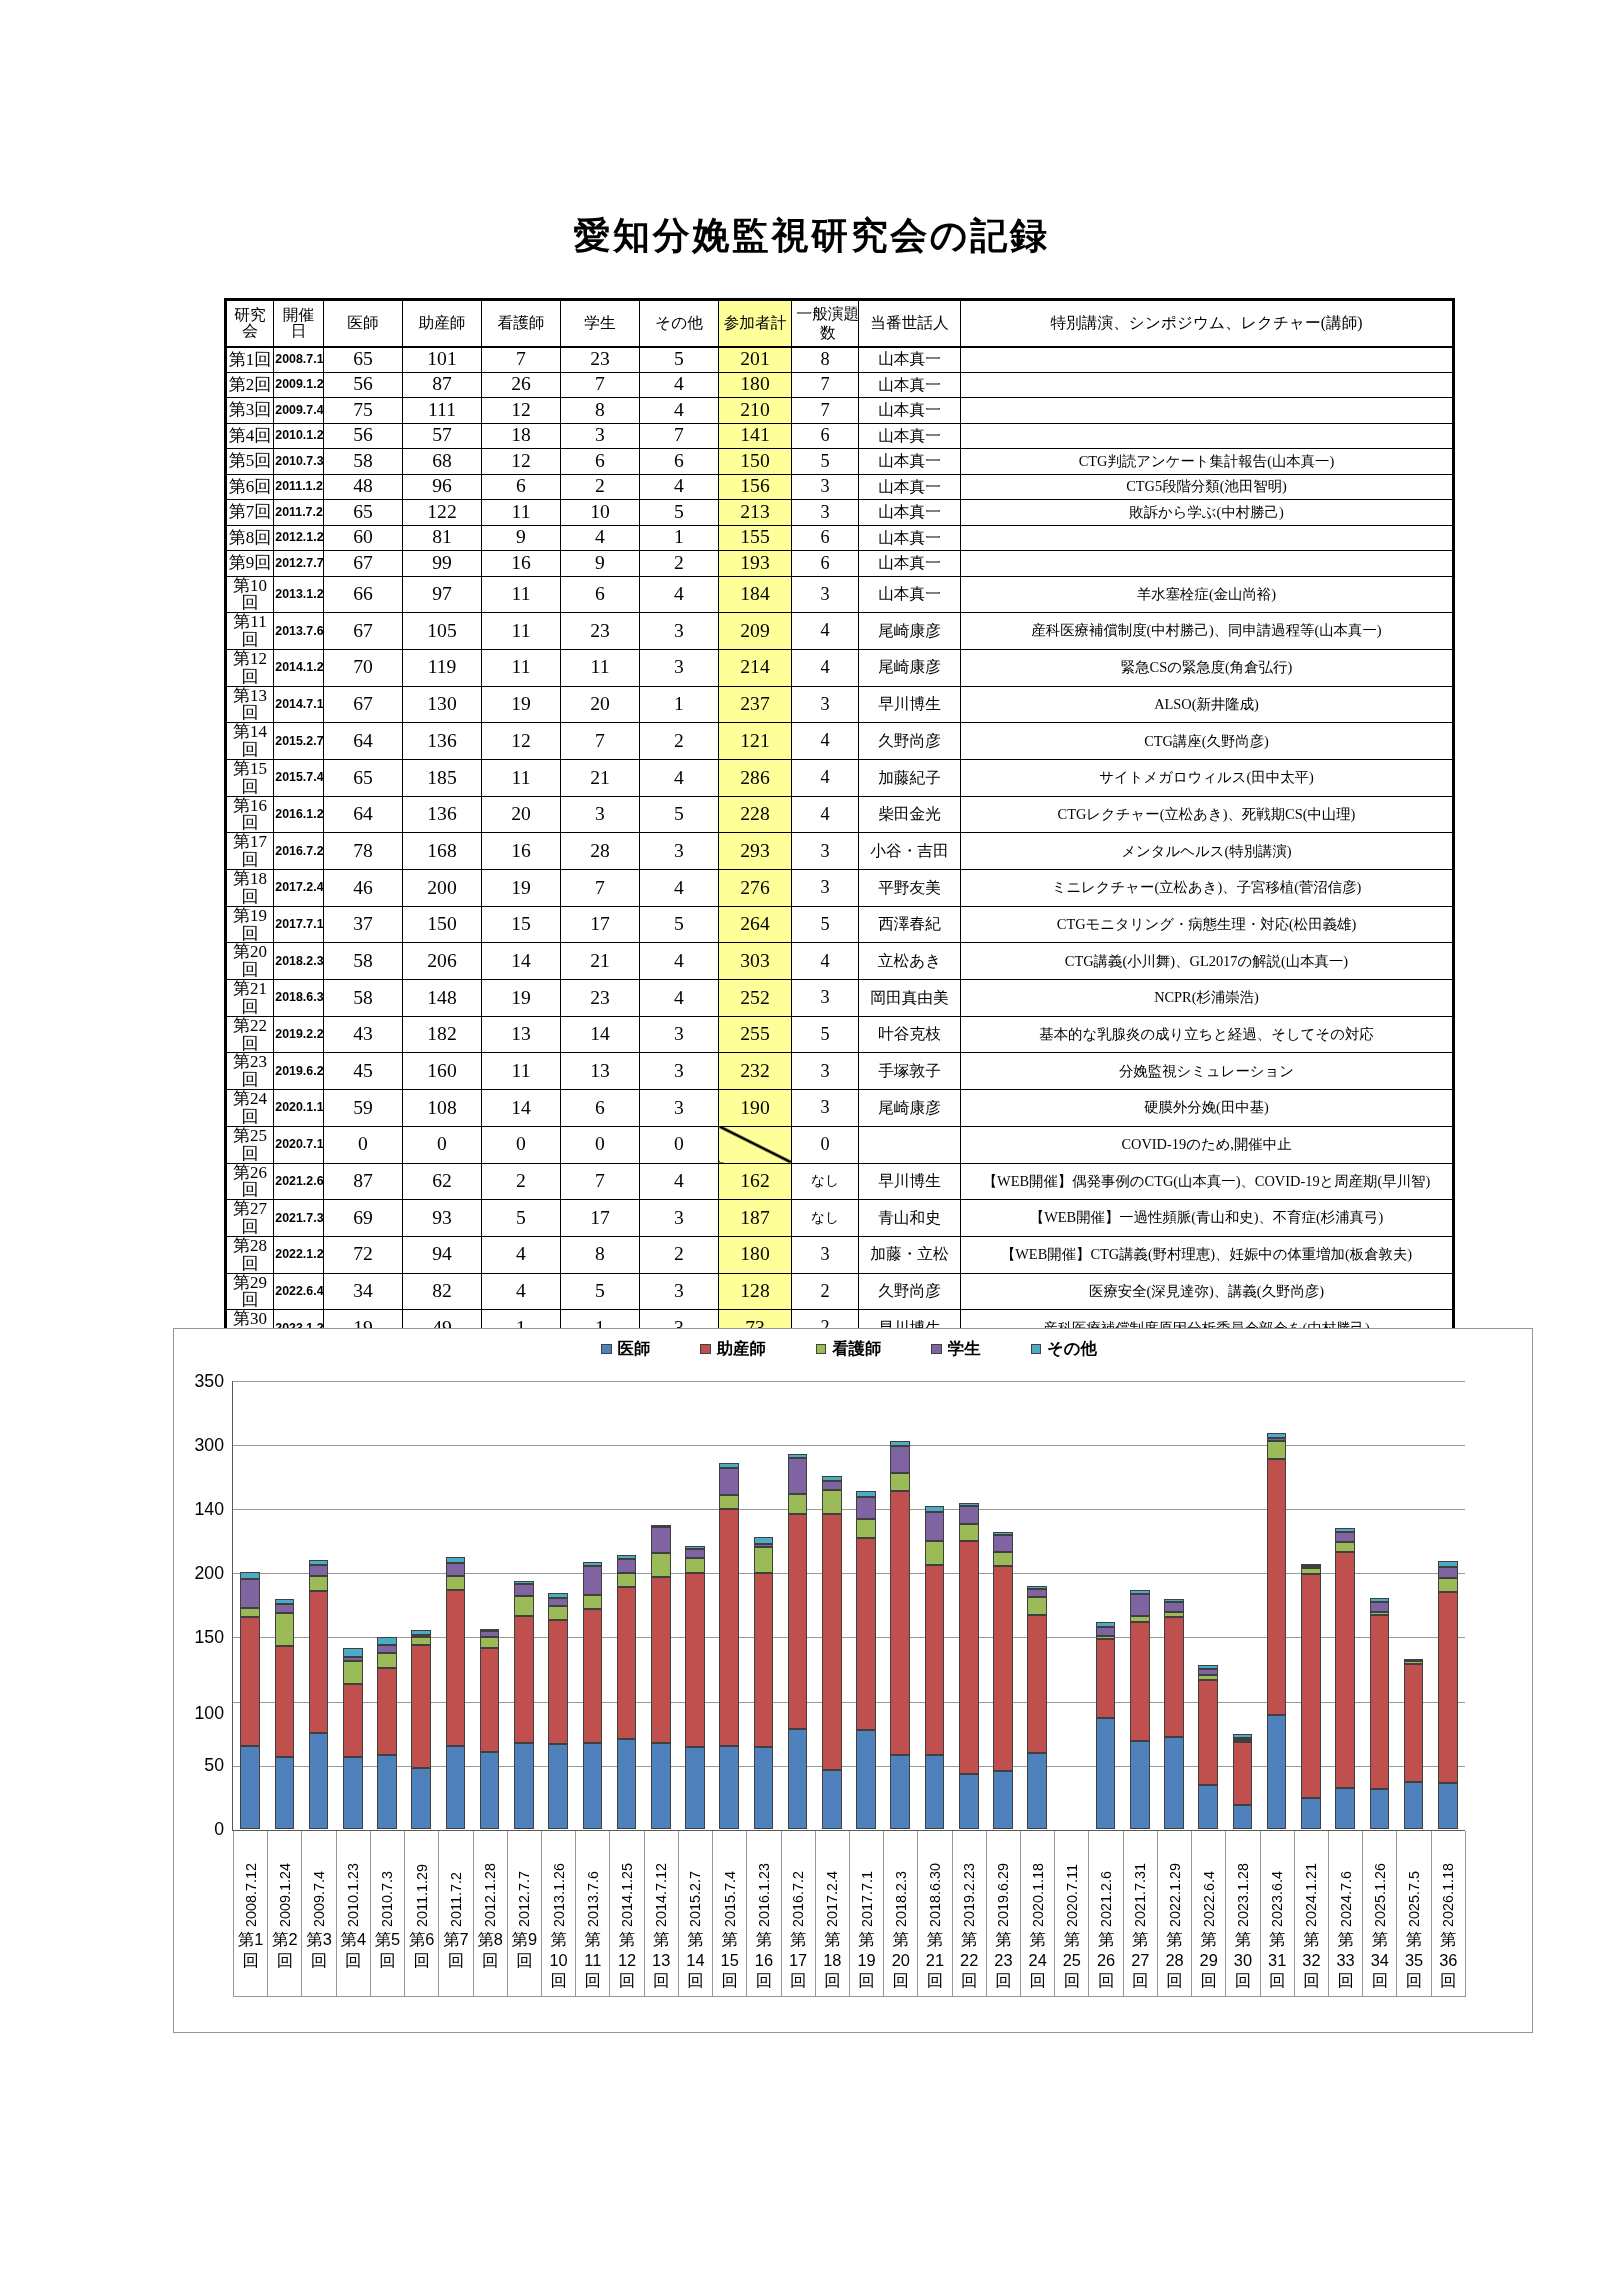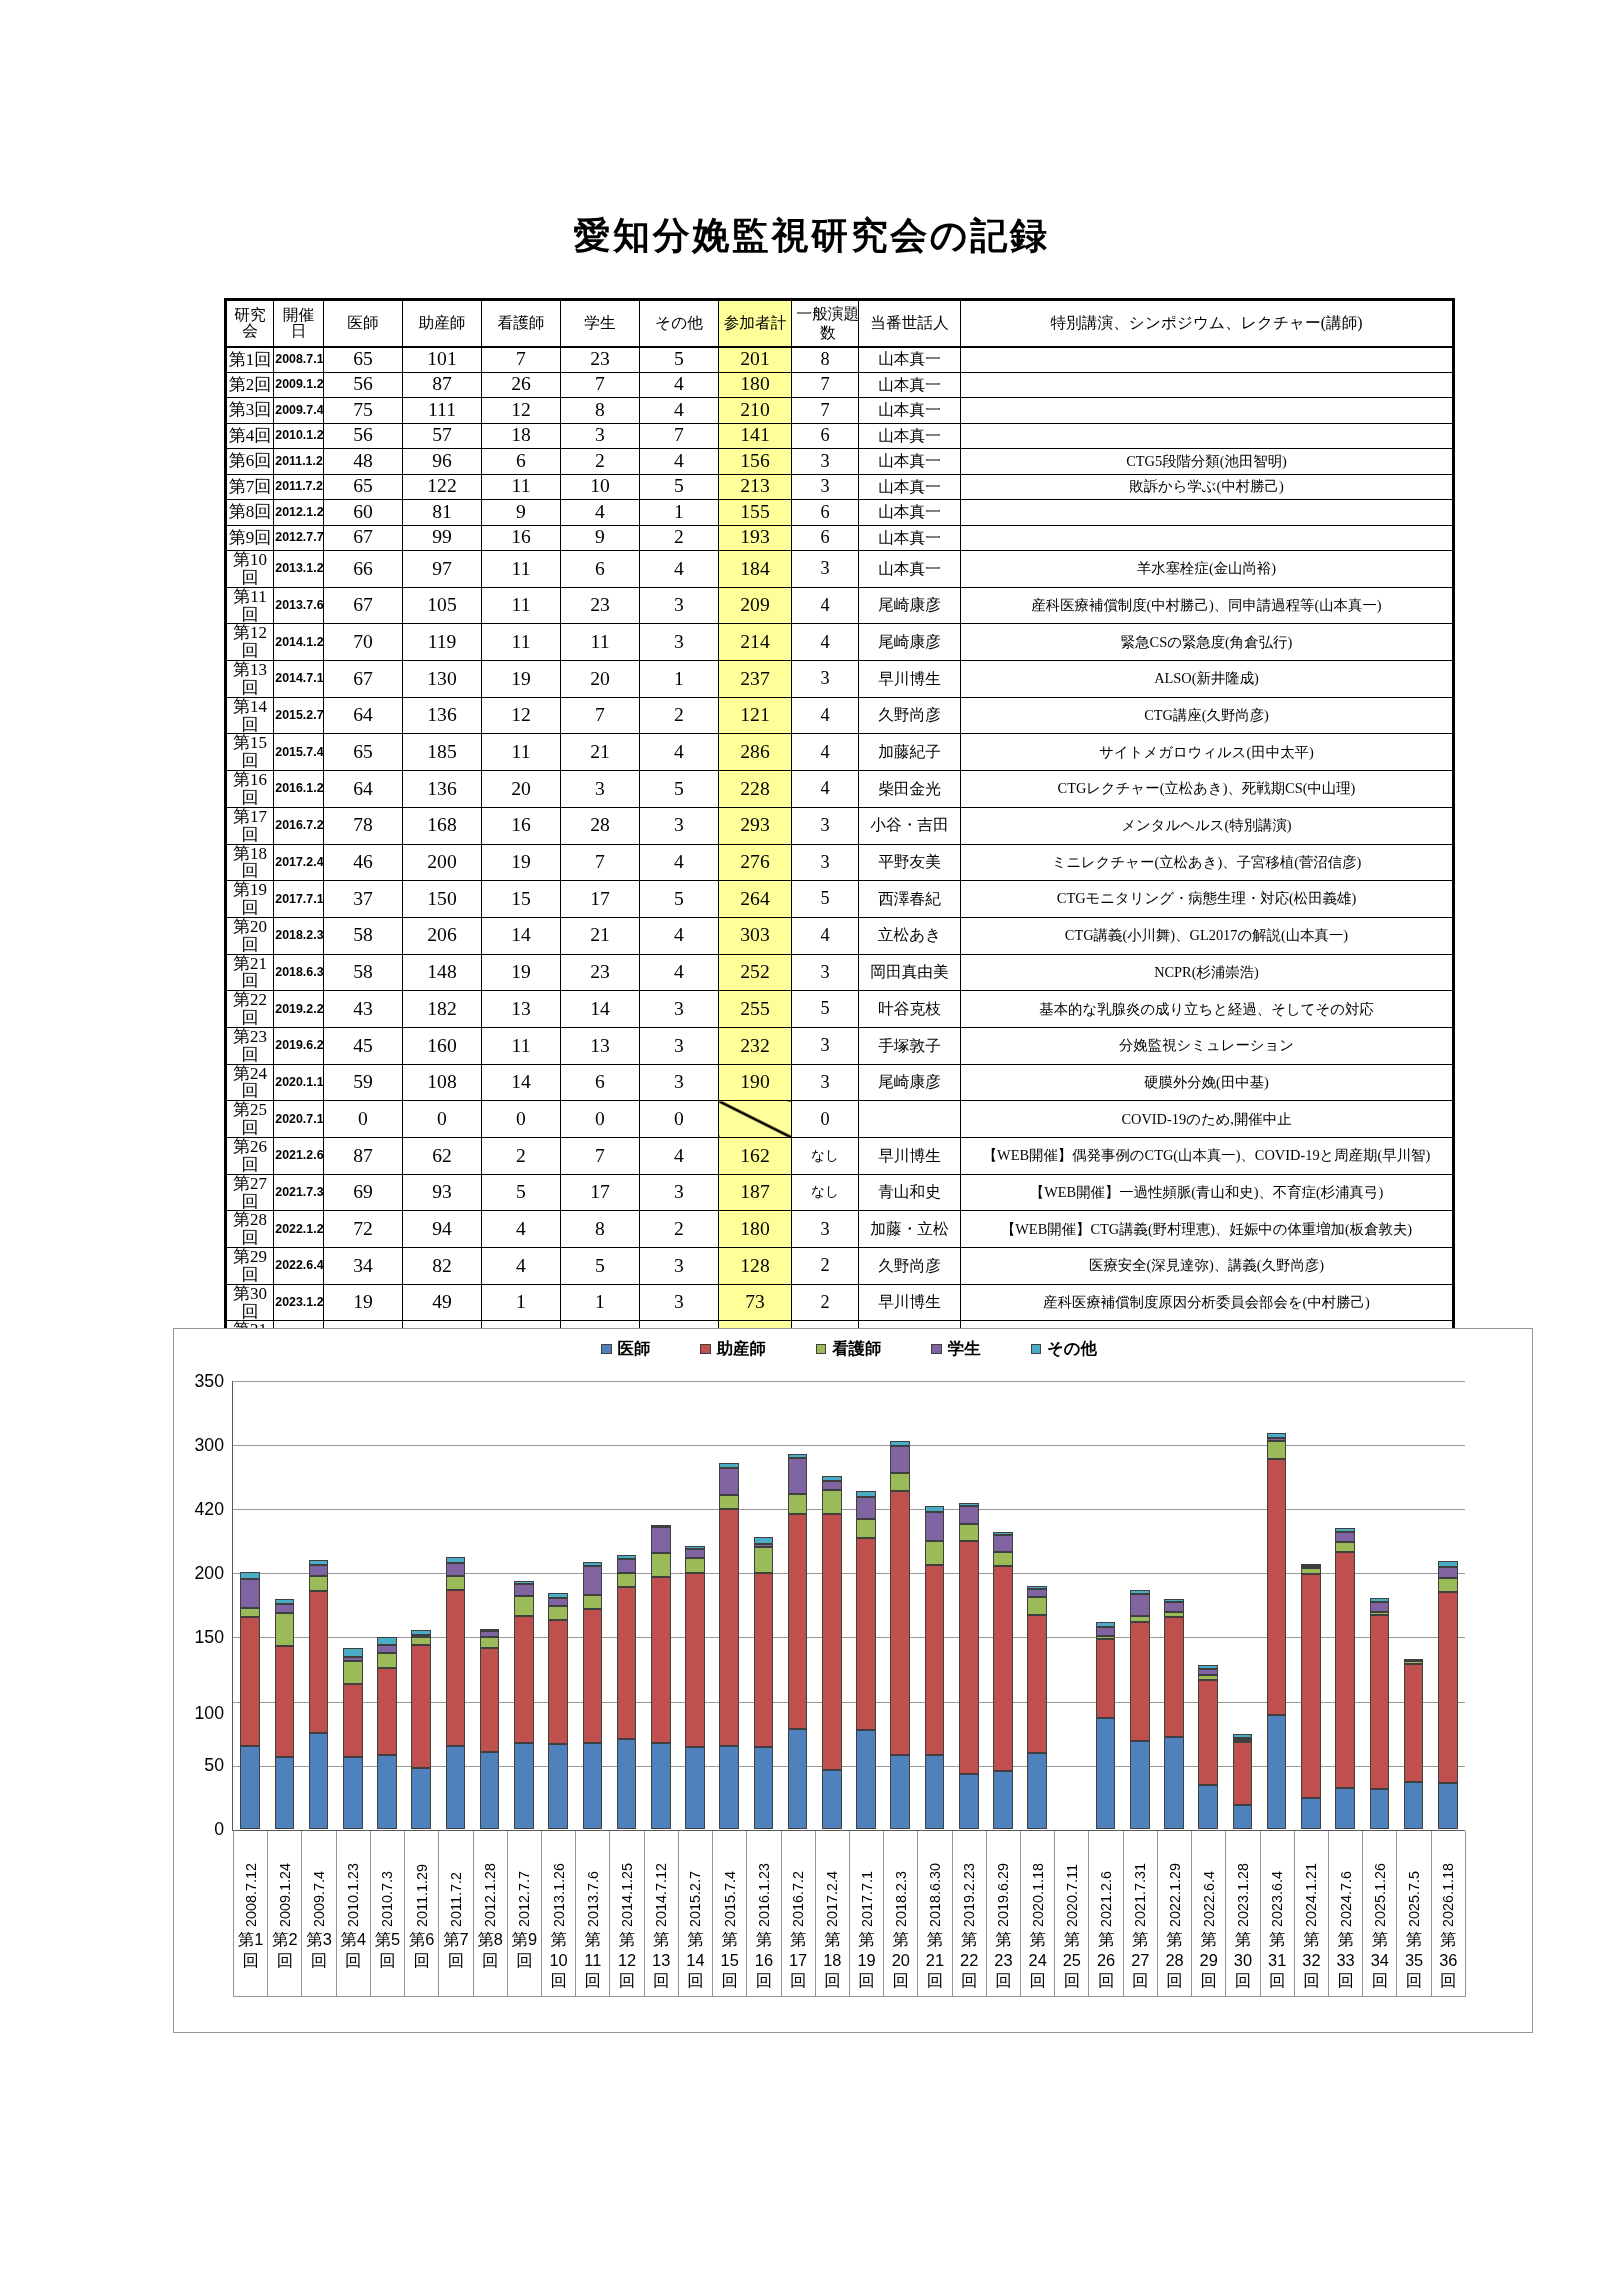--- a/index.html
+++ b/index.html
@@ -135,20 +135,33 @@
           <td class="c3">57</td>
           <td class="c4">18</td>
           <td class="c5">3</td>
           <td class="c6">7</td>
           <td class="c7 yellow">141</td>
           <td class="c8">6</td>
           <td class="c9">山本真一</td>
           <td class="c10"></td>
         </tr>
         <tr>
+          <td class="c0">第5回</td>
+          <td class="c1">2010.7.3</td>
+          <td class="c2">58</td>
+          <td class="c3">68</td>
+          <td class="c4">12</td>
+          <td class="c5">6</td>
+          <td class="c6">6</td>
+          <td class="c7 yellow">150</td>
+          <td class="c8">5</td>
+          <td class="c9">山本真一</td>
+          <td class="c10">CTG判読アンケート集計報告(山本真一)</td>
+        </tr>
+        <tr>
           <td class="c0">第6回</td>
           <td class="c1">2011.1.29</td>
           <td class="c2">48</td>
           <td class="c3">96</td>
           <td class="c4">6</td>
           <td class="c5">2</td>
           <td class="c6">4</td>
           <td class="c7 yellow">156</td>
           <td class="c8">3</td>
           <td class="c9">山本真一</td>
@@ -569,21 +582,21 @@
           <span class="lswatch" style="background: rgb(75, 172, 198);"></span>
           <span>その他</span>
         </div>
       </div>
     <div id="gridarea">
         <div class="grid" style="top: 52px;"></div>
         <div class="ylab" style="top: 42px;">350</div>
         <div class="grid" style="top: 116px;"></div>
         <div class="ylab" style="top: 106px;">300</div>
         <div class="grid" style="top: 180px;"></div>
-        <div class="ylab" style="top: 170px;">420</div>
+        <div class="ylab" style="top: 170px;">140</div>
         <div class="grid" style="top: 244px;"></div>
         <div class="ylab" style="top: 234px;">200</div>
         <div class="grid" style="top: 308px;"></div>
         <div class="ylab" style="top: 298px;">150</div>
         <div class="grid" style="top: 373px;"></div>
         <div class="ylab" style="top: 374px;">100</div>
         <div class="grid" style="top: 437px;"></div>
         <div class="ylab" style="top: 426px;">50</div>
         <div class="grid axis" style="top: 501px;"></div>
         <div class="ylab" style="top: 490px;">0</div>

